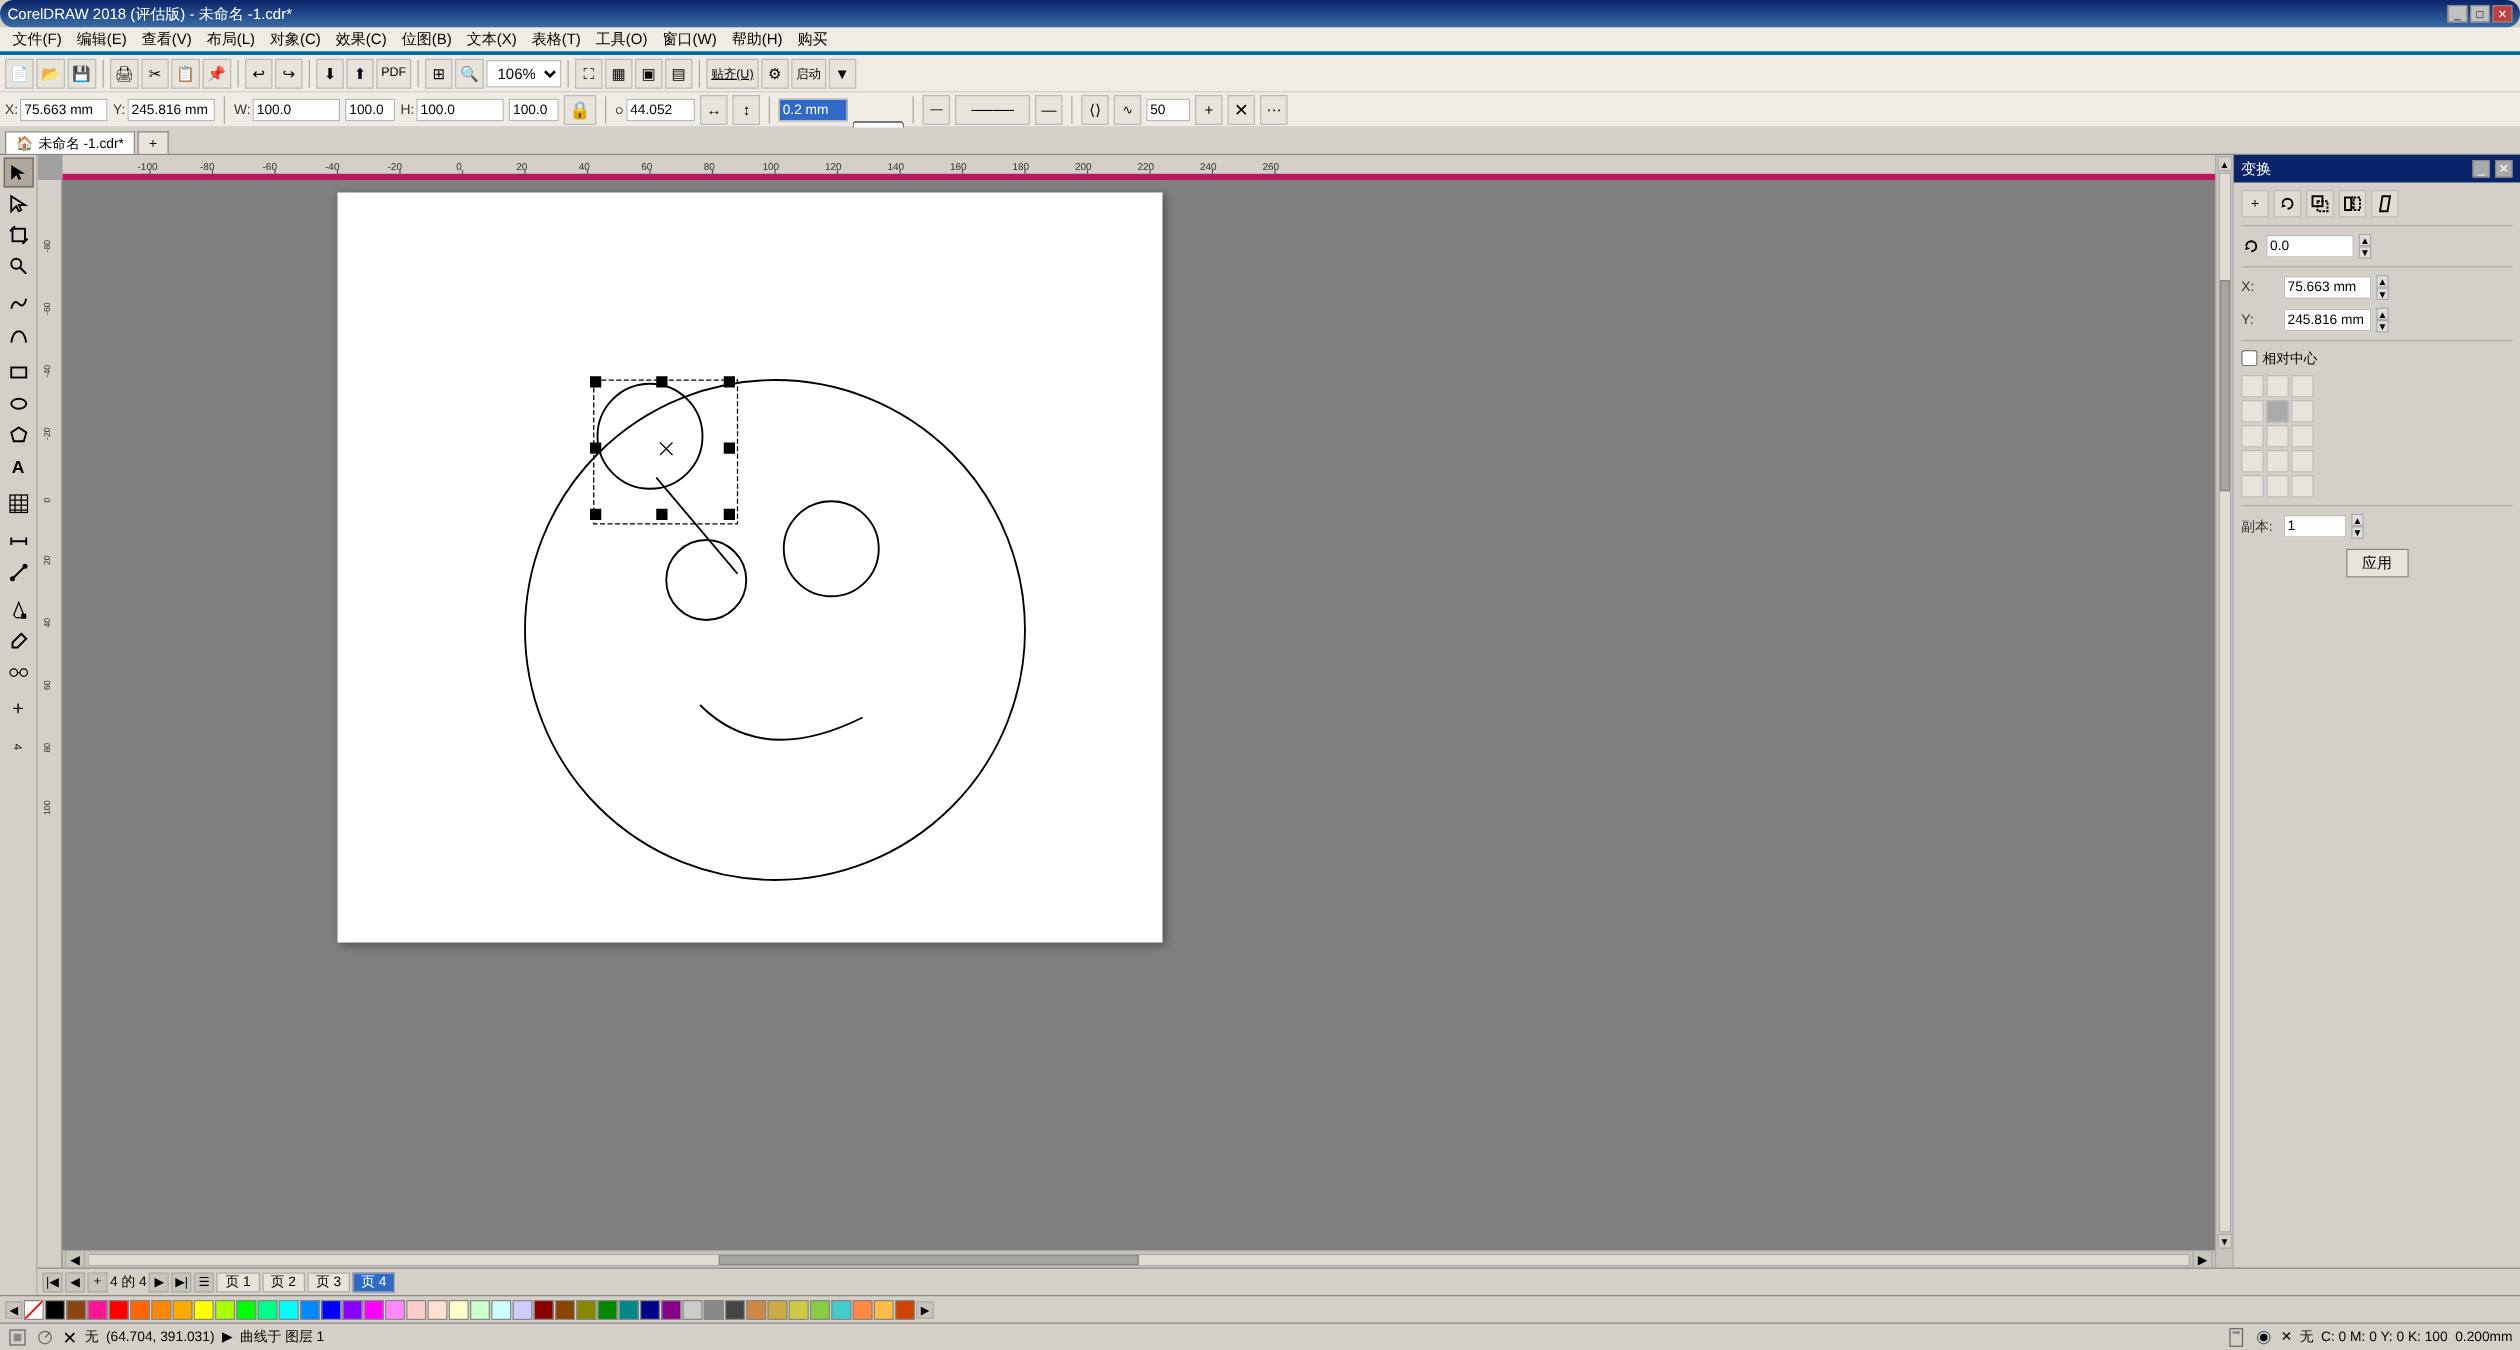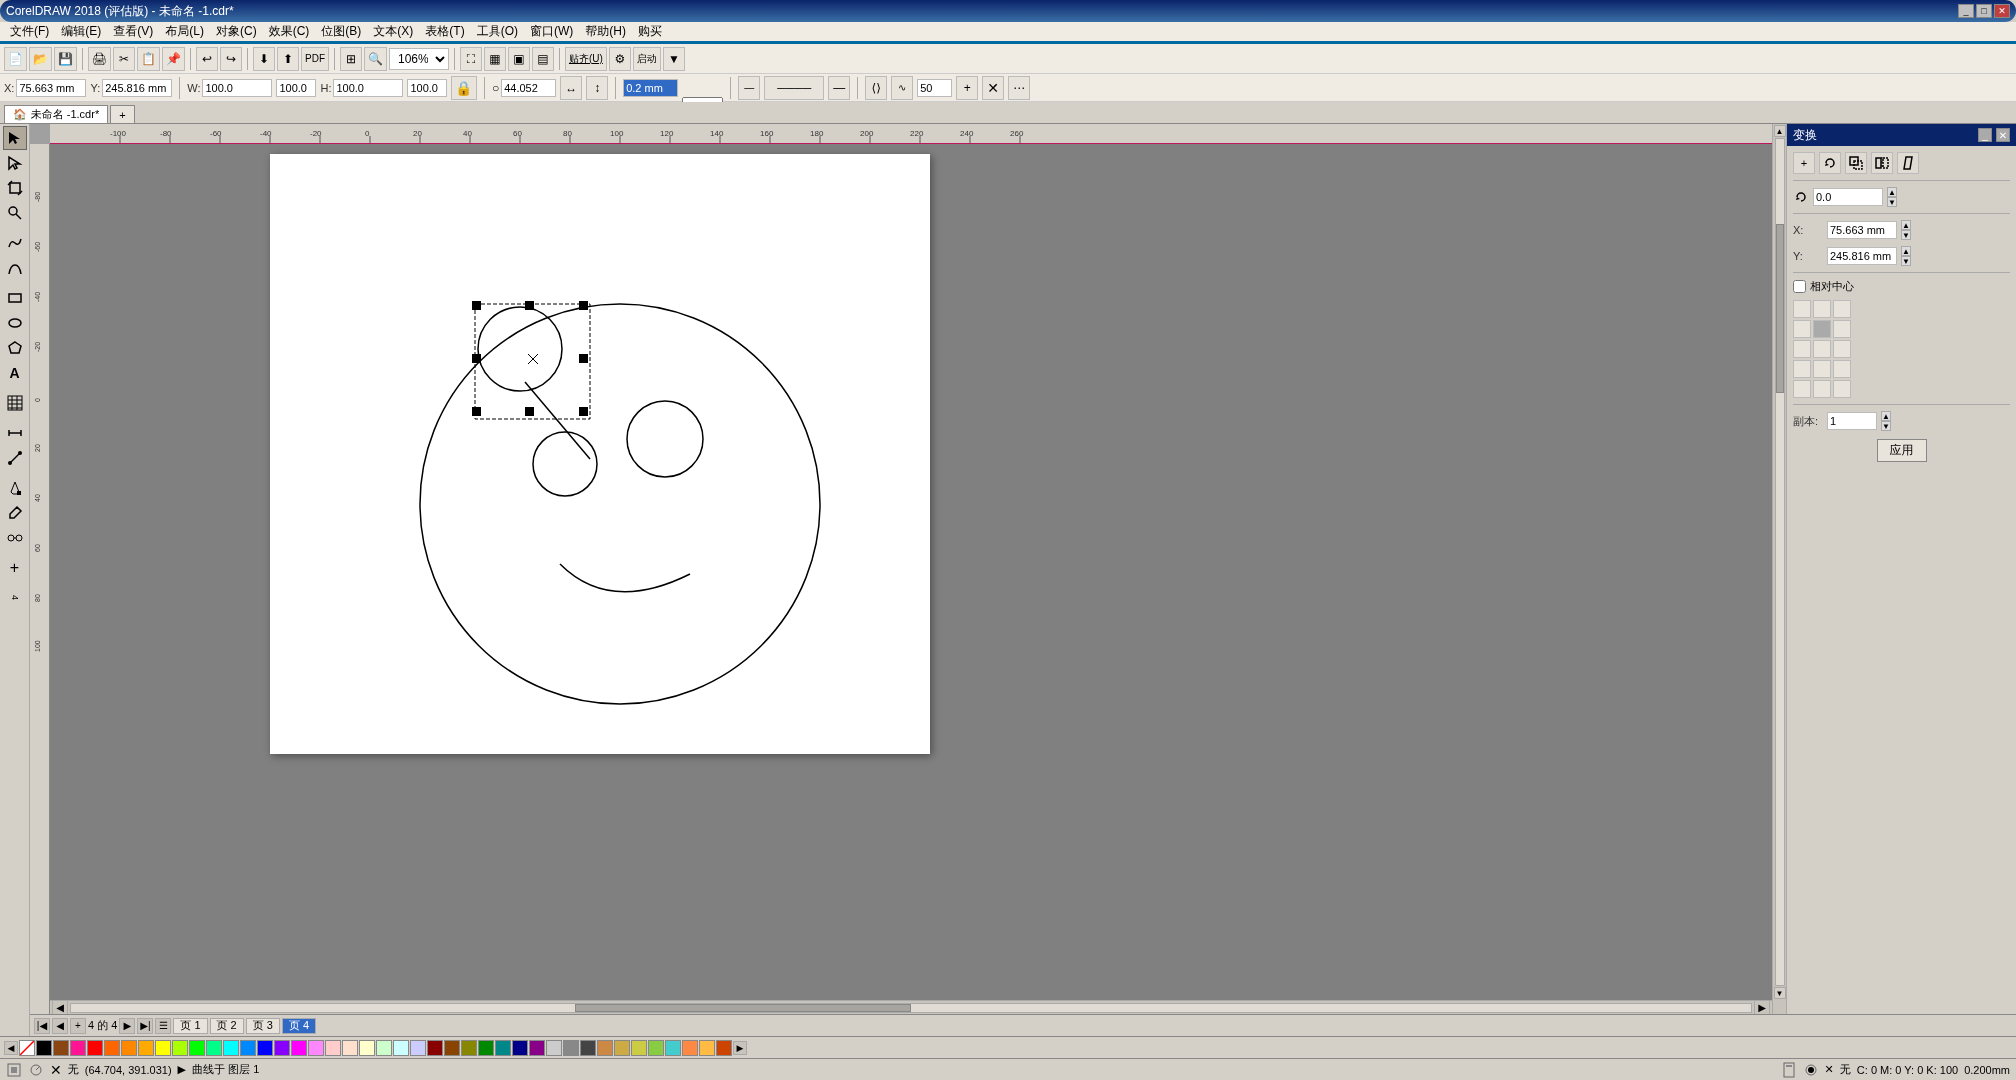--- a/index.html
+++ b/index.html
@@ -149,21 +149,21 @@
       flex: 1;
       background: #a0a0a0;
       position: relative;
       overflow: hidden;
     }
     #ruler-top {
       position: absolute;
       top: 0; left: 20px; right: 0;
       height: 20px;
       background: #d4d0c8;
-      border-bottom: 1px solid #be185d;
+      border-bottom: 5px solid #be185d;
       overflow: hidden;
     }
     #ruler-left {
       position: absolute;
       top: 20px; left: 0;
       width: 20px; bottom: 0;
       background: #d4d0c8;
       border-right: 1px solid #888;
       overflow: hidden;
     }

